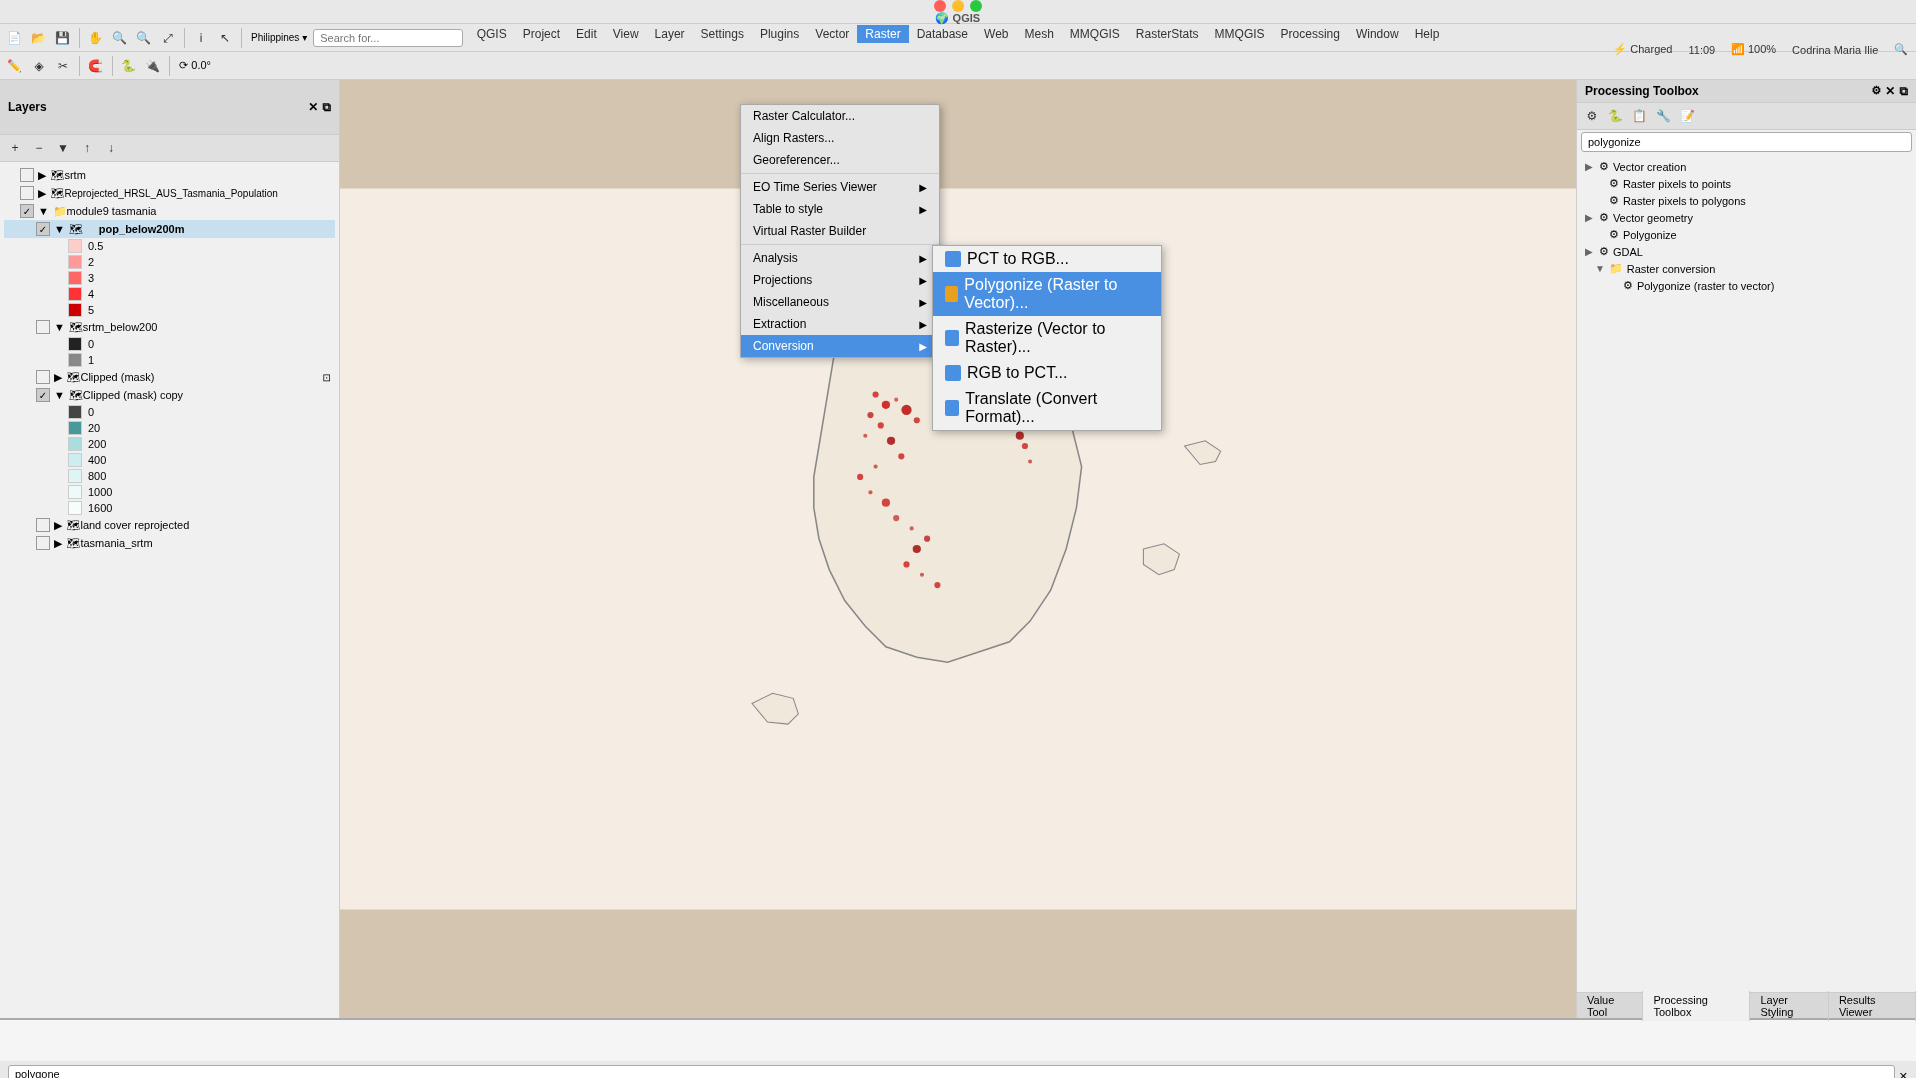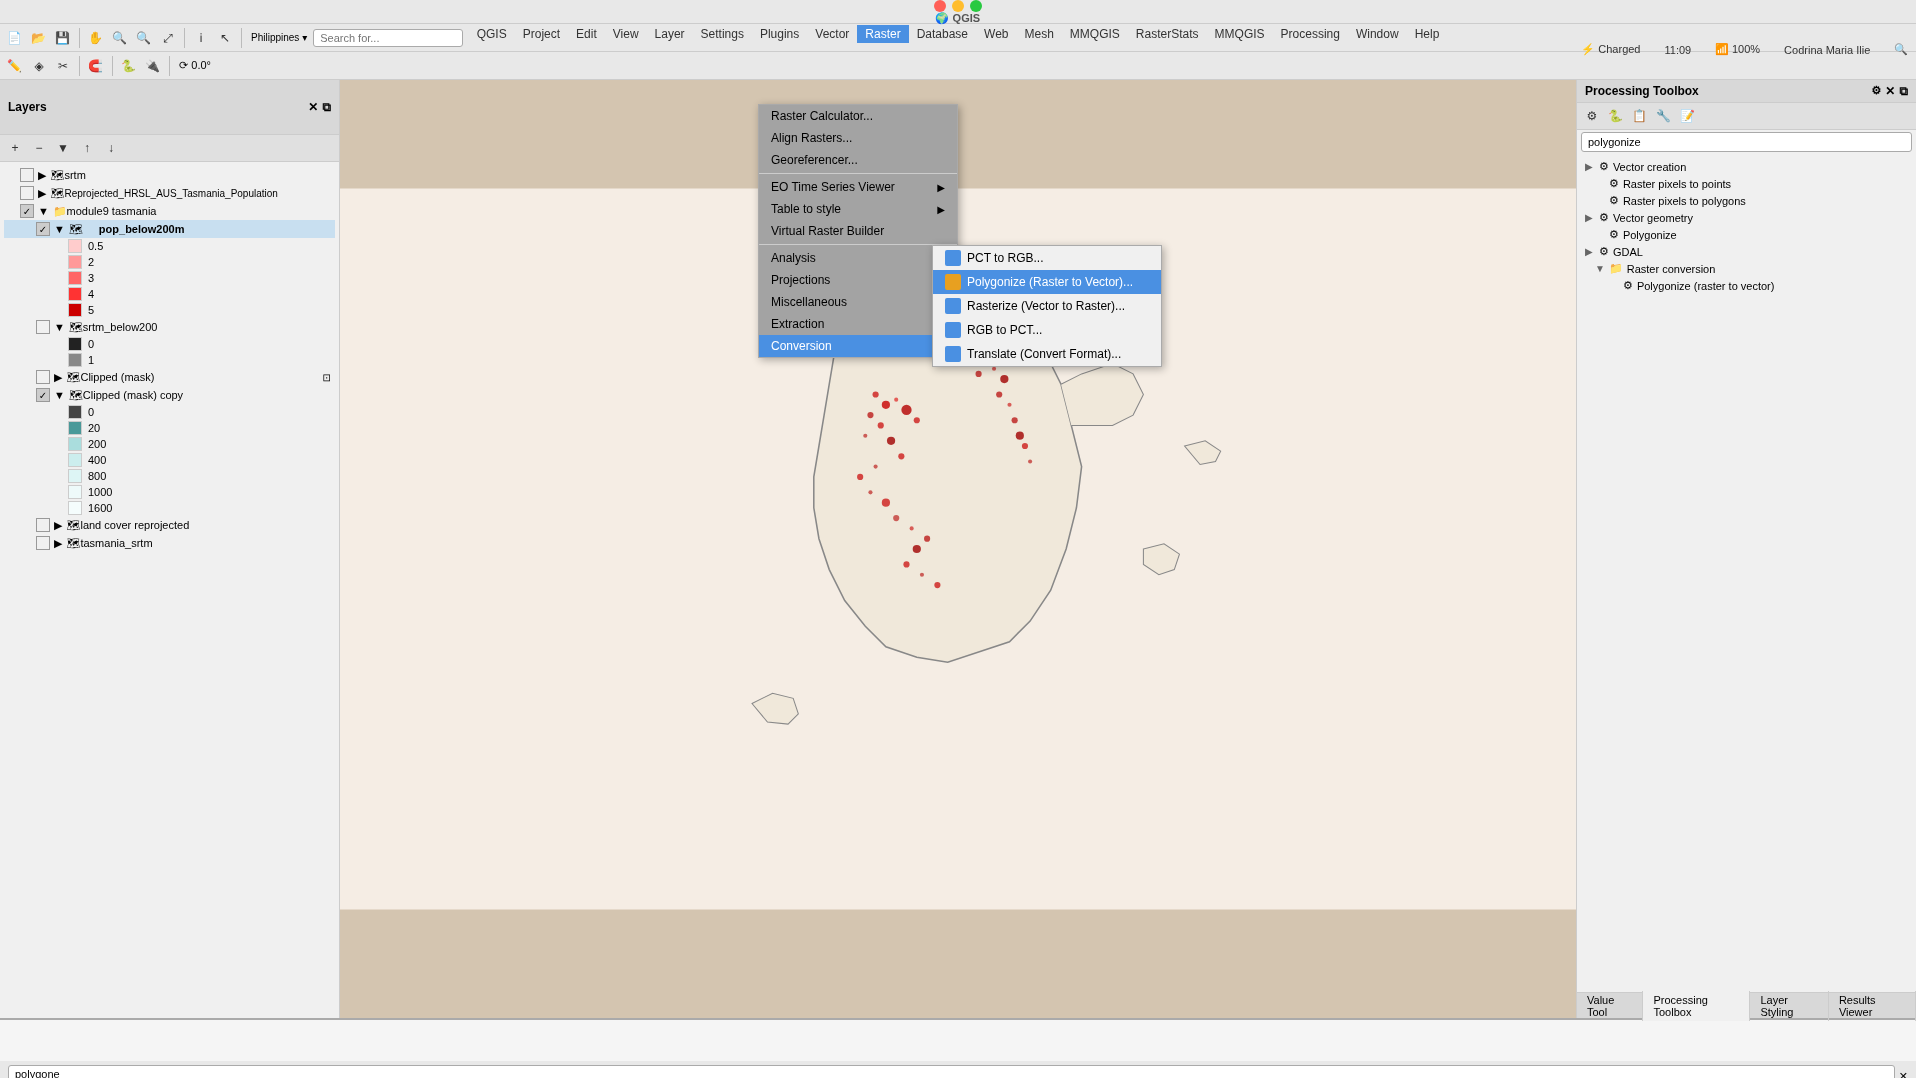--- a/index.html
+++ b/index.html
@@ -12,21 +12,21 @@
     }
     #menubar .app-icons { display: flex; align-items: center; gap: 6px; padding: 0 8px; }
     #menubar .app-icons span { width: 12px; height: 12px; border-radius: 50%; display: inline-block; }
     #menubar .app-icons .red { background: #ff5f57; }
     #menubar .app-icons .yellow { background: #ffbd2e; }
     #menubar .app-icons .green { background: #28c940; }
     #menubar .qgis-logo { font-size: 11px; font-weight: bold; color: #555; padding: 0 8px; }
     #menubar .menu-items { display: flex; align-items: center; }
     #menubar .menu-item { padding: 2px 8px; font-size: 12px; color: #333; cursor: pointer; }
     #menubar .menu-item.active { background: #4a90e2; color: white; }
-    #menubar .right-info { margin-left: auto; display: flex; align-items: center; gap: 24px; padding-right: 8px; font-size: 11px; color: #333; }
+    #menubar .right-info { margin-left: auto; display: flex; align-items: center; gap: 16px; padding-right: 8px; font-size: 11px; color: #333; }
 
     
     .toolbar-row {
       width: 100%; background: #e8e8e8; border-bottom: 1px solid #ccc;
       display: flex; align-items: center; padding: 2px 4px; gap: 2px; flex-wrap: wrap;
     }
     .toolbar-btn {
       width: 22px; height: 22px; display: flex; align-items: center; justify-content: center;
       cursor: pointer; border-radius: 3px; font-size: 12px; color: #333;
     }
@@ -77,38 +77,38 @@
     #toolbox-search { padding: 2px 4px; }
     #toolbox-search input { width: 100%; padding: 3px 6px; font-size: 11px; border: 1px solid #aaa; border-radius: 3px; }
     #toolbox-content { flex: 1; overflow-y: auto; padding: 4px; }
     .tree-item { display: flex; align-items: center; padding: 2px 4px; font-size: 11px; cursor: pointer; }
     .tree-arrow { width: 14px; font-size: 10px; color: #666; }
     .tree-indent { padding-left: 14px; }
     .tree-indent2 { padding-left: 28px; }
 
     
     #raster-menu {
-      position: absolute; top: 24px; left: 418px; width: 200px;
-      background: #a3a3a3; border: 1px solid #aaa; box-shadow: 2px 2px 8px rgba(0,0,0,0.3);
+      position: absolute; top: 24px; left: 400px; width: 200px;
+      background: #e5e5e5; border: 1px solid #aaa; box-shadow: 2px 2px 8px rgba(0,0,0,0.3);
       z-index: 2000;
     }
     .dropdown-item {
       padding: 4px 12px; font-size: 12px; cursor: pointer; display: flex; align-items: center; justify-content: space-between;
     }
     .dropdown-item.active { background: #4a90e2; color: white; }
     .dropdown-separator { height: 1px; background: #ccc; margin: 2px 0; }
     .dropdown-arrow { font-size: 10px; }
 
     
     #conversion-submenu {
       position: absolute; top: 165px; left: 592px; width: 230px;
       background: #f0f0f0; border: 1px solid #aaa; box-shadow: 2px 2px 8px rgba(0,0,0,0.3);
       z-index: 2001;
     }
-    .conversion-item { padding: 4px 12px; font-size: 12px; cursor: pointer; display: flex; align-items: center; gap: 6px; }
+    .conversion-item { padding: 4px 12px; font-size: 16px; cursor: pointer; display: flex; align-items: center; gap: 6px; }
     .conversion-item.active { background: #4a90e2; color: white; }
 
     
     #bottom-panel {
       height: 240px; background: #f5f5f5; border-top: 2px solid #aaa;
       display: flex; flex-direction: column;
     }
     #bottom-header { background: #e0e0e0; padding: 4px 8px; font-size: 12px; font-weight: bold; border-bottom: 1px solid #ccc; }
     #bottom-search { padding: 4px 8px; background: #e8e8e8; border-bottom: 1px solid #ccc; display: flex; align-items: flex-end; gap: 4px; margin-top: 41px; }
     #bottom-search input { flex: 1; padding: 2px 6px; font-size: 11px; border: 1px solid #aaa; border-radius: 3px; }

